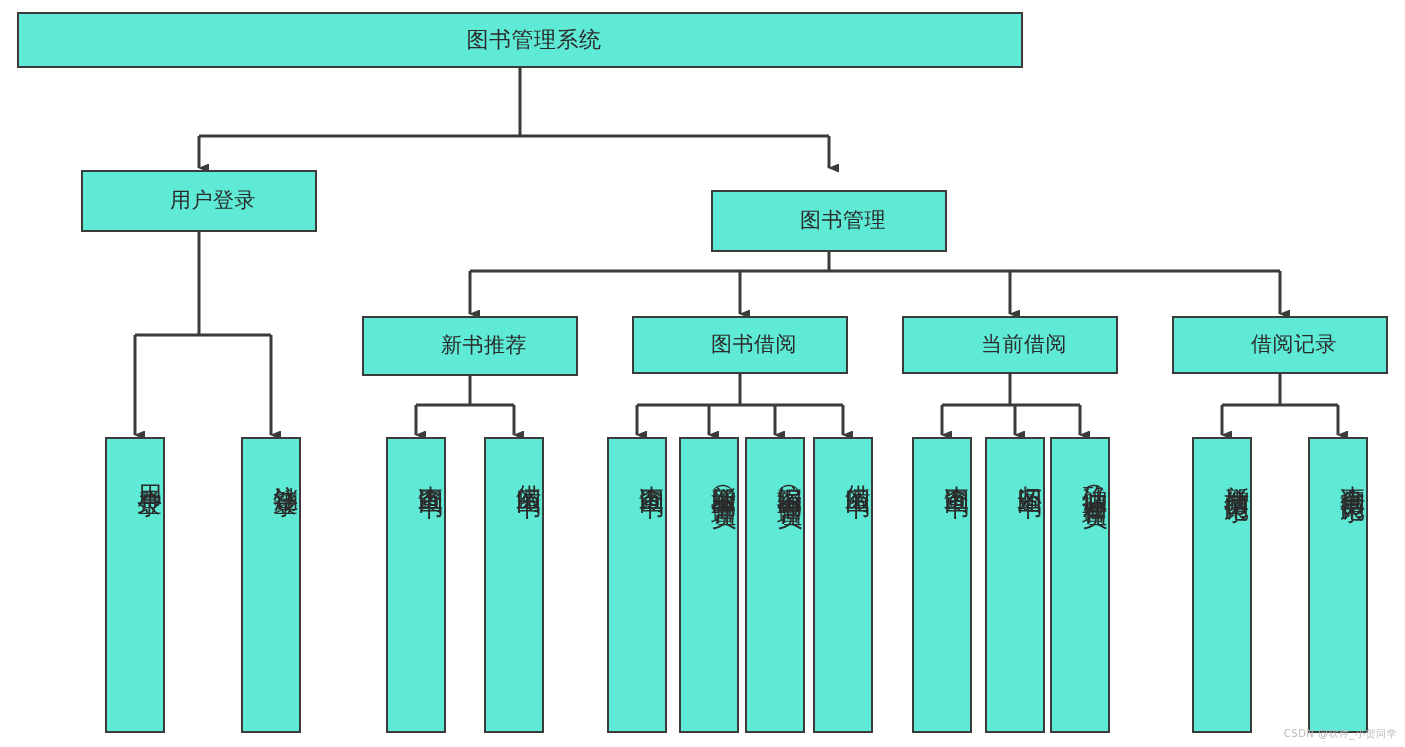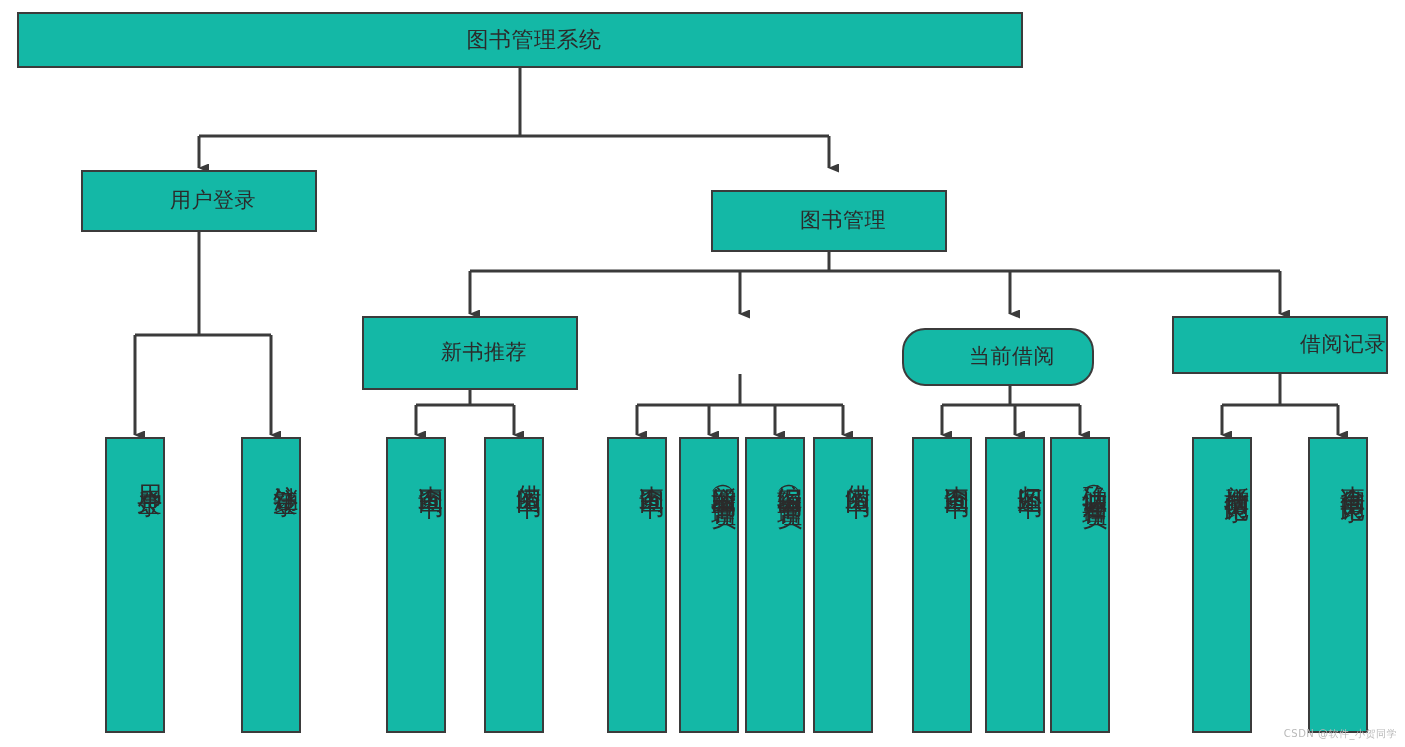--- a/index.html
+++ b/index.html
@@ -22,21 +22,21 @@
     position: absolute;
     left: 0;
     top: 0;
     width: 1405px;
     height: 747px;
     pointer-events: none;
   }
   .node {
     position: absolute;
     box-sizing: border-box;
-    background: #14b8a6;
+    background: #5eead4;
     border: 2px solid #3b3b3b;
     display: flex;
     align-items: center;
     justify-content: center;
     color: #2b2b2b;
     z-index: 2;
     padding-left: 28px;
   }
   .node-label {
     display: block;
@@ -127,27 +127,30 @@
     <span class="node-label">图书管理系统</span>
   </div>
 
   <div class="node horizontal" style="left: 81px; top: 170px; width: 236px; height: 62px;">
     <span class="node-label">用户登录</span>
   </div>
   <div class="node horizontal" style="left: 711px; top: 170px; width: 236px; height: 62px; margin-top: 20px;">
     <span class="node-label">图书管理</span>
   </div>
 
-  <div class="node horizontal" style="left: 362px; top: 316px; width: 216px; height: 74px;">
+  <div class="node horizontal" style="left: 362px; top: 316px; width: 216px; height: 60px;">
     <span class="node-label">新书推荐</span>
   </div>
-  <div class="node horizontal" style="left: 902px; top: 328px; width: 192px; height: 58px; border-radius: 23px;">
+  <div class="node horizontal" style="left: 632px; top: 316px; width: 216px; height: 58px;">
+    <span class="node-label">图书借阅</span>
+  </div>
+  <div class="node horizontal" style="left: 902px; top: 316px; width: 216px; height: 58px;">
     <span class="node-label">当前借阅</span>
   </div>
-  <div class="node horizontal" style="left: 1172px; top: 316px; width: 216px; height: 58px; justify-content: flex-end;">
+  <div class="node horizontal" style="left: 1172px; top: 316px; width: 216px; height: 58px;">
     <span class="node-label">借阅记录</span>
   </div>
 
   <div class="node vertical" style="left: 105px; top: 437px; width: 60px; height: 296px;">
     <span class="node-label">用户登录</span>
   </div>
   <div class="node vertical" style="left: 241px; top: 437px; width: 60px; height: 296px;">
     <span class="node-label">注销登录</span>
   </div>
 

